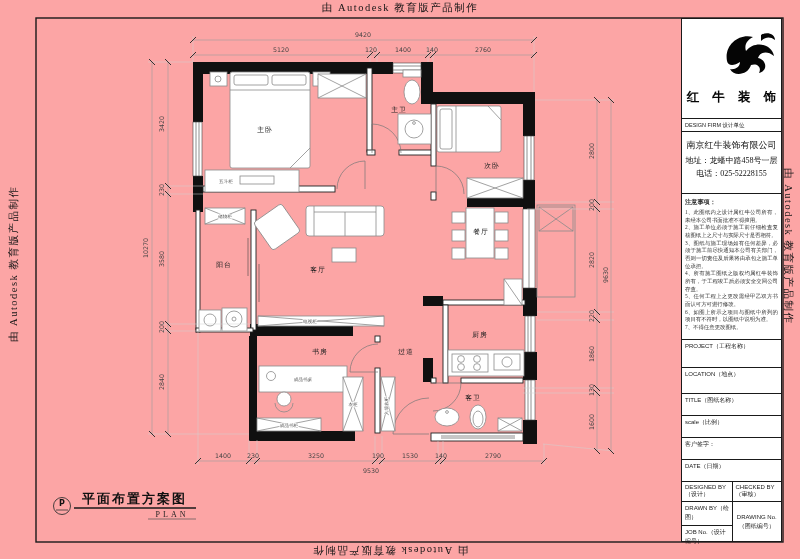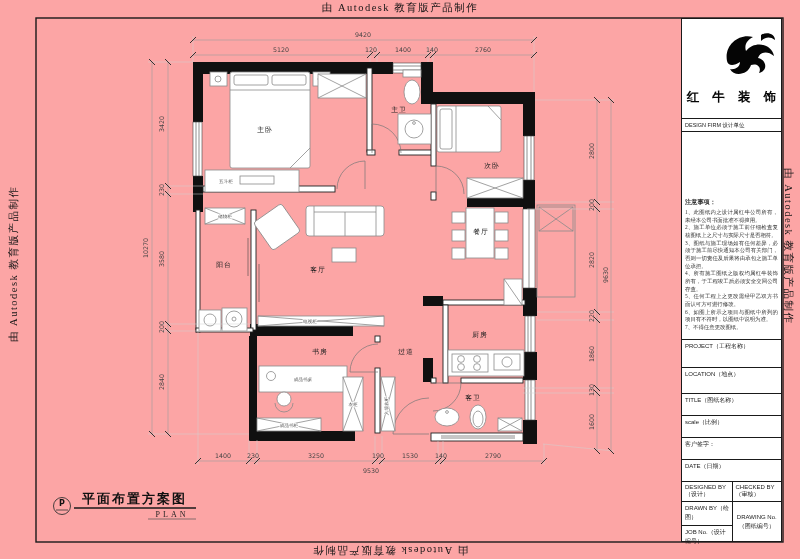--- a/index.html
+++ b/index.html
@@ -439,20 +439,25 @@
 
   <div class="tb">
     <div class="tb-logo">
       <svg width="64" height="56" viewBox="0 0 64 56" style="position:relative;margin-top:8px;">
         <path fill="#050505" d="M10,34 C7,18 22,6 36,10 C30,13 27,18 29,24 C38,13 55,17 57,29 C50,23 43,25 41,31 C50,33 51,44 42,46 C45,40 40,36 34,38 C31,48 17,50 13,42 C18,43 23,40 23,35 C17,39 11,39 10,34 Z"></path>
         <path fill="#050505" d="M44,8 C50,4 58,7 58,13 C53,9 48,10 44,14 Z"></path>
       </svg>
       <div class="tb-brand">红 牛 装 饰</div>
     </div>
     <div class="tb-firm">DESIGN FIRM  设计单位</div>
+    <div class="tb-company">
+      <div class="c1">南京红牛装饰有限公司</div>
+      <div class="c2">地址：龙蟠中路458号一层</div>
+      <div class="c2">电话：025-52228155</div>
+    </div>
     <div class="tb-notes">
       <div class="nt">注意事项：</div>
       <div class="nl">1、此图纸内之设计属红牛公司所有，未经本公司书面批准不得擅用。</div>
       <div class="nl">2、施工单位必须于施工前仔细检查复核图纸上之尺寸与实际尺寸是否相符。</div>
       <div class="nl">3、图纸与施工现场如有任何差异，必须于施工前尽快通知本公司有关部门，否则一切责任及后果将由承包之施工单位承担。</div>
       <div class="nl">4、所有施工图纸之版权均属红牛装饰所有，于工程竣工后必须安全交回公司存查。</div>
       <div class="nl">5、任何工程上之更改需经甲乙双方书面认可方可进行修改。</div>
       <div class="nl">6、如图上所示之项目与图纸中所列的项目有不符时，以图纸中说明为准。</div>
       <div class="nl">7、不得任意更改图纸。</div>
     </div>

